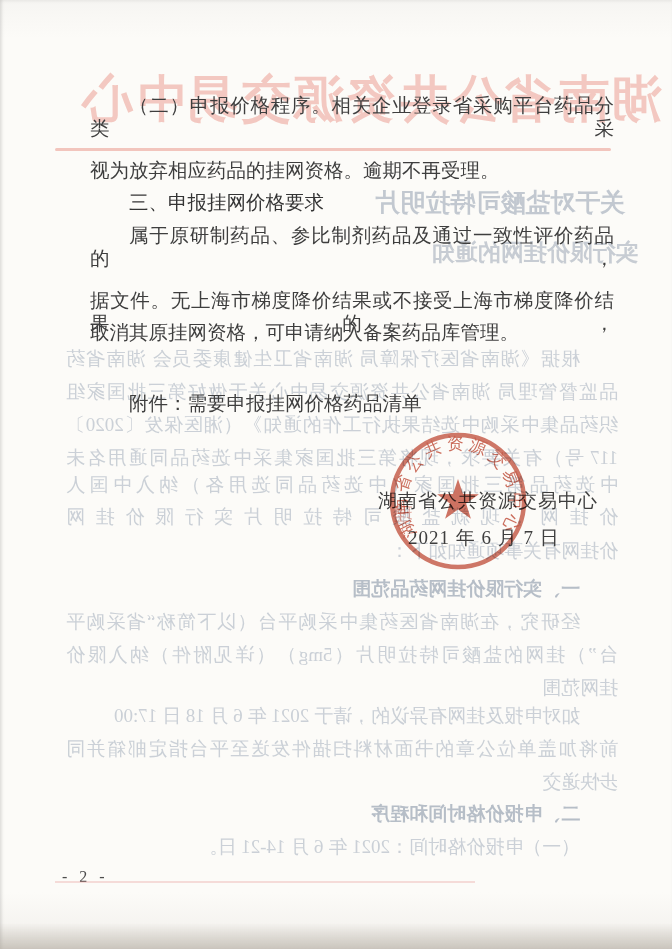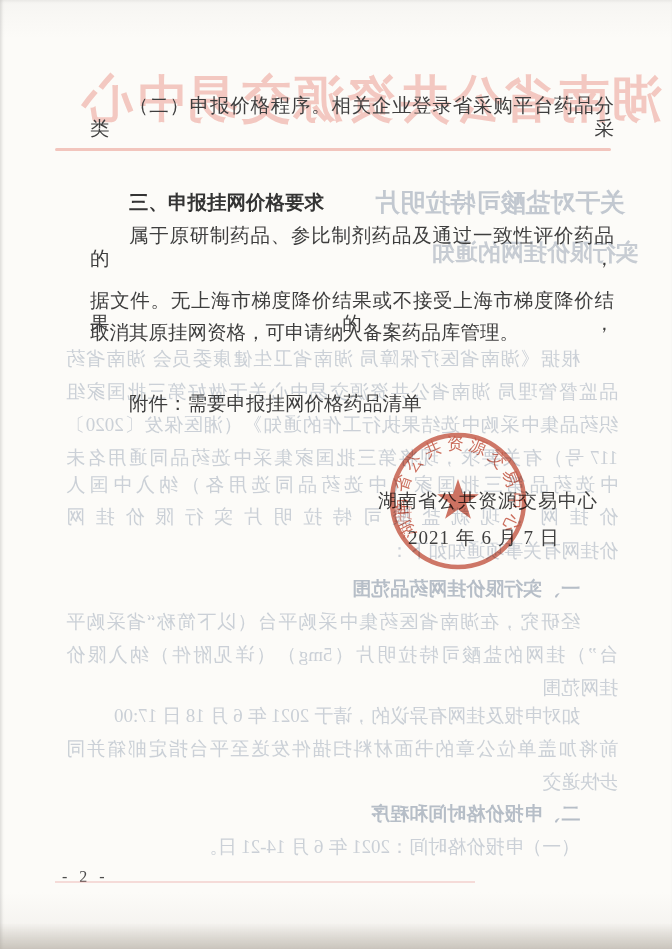--- a/index.html
+++ b/index.html
@@ -24,21 +24,21 @@
   .title2{left:-22px;width:210px;top:242px;font-size:23px;font-weight:bold;text-align:center;
     color:rgba(146,158,174,0.50);}
   .seal-mark{left:206px;top:503px;width:26px;font-size:18px;color:rgba(198,78,58,0.50);}
   .red-rule{position:absolute;left:55px;top:148px;width:556px;height:3px;
     background:rgba(231,130,118,0.45);border-radius:2px;}
   
   .bl{position:absolute;left:78px;width:524px;font-size:19.5px;line-height:23px;
     color:#3e3e3e;white-space:nowrap;margin-left:12px;}
   .just{white-space:normal;text-align:justify;text-align-last:justify;}
   .ind{text-indent:2em;}
-  .bold{font-weight:bold;color:#343434;}
+  .bold{font-weight:normal;color:#343434;}
   .sig{position:absolute;left:378px;top:488px;font-size:19px;letter-spacing:1px;color:#3e3e3e;white-space:nowrap;}
   .date{position:absolute;left:408px;top:525px;font-size:19px;letter-spacing:1px;color:#3e3e3e;white-space:nowrap;}
   
   .seal{position:absolute;left:378px;top:421px;width:160px;height:160px;
     mix-blend-mode:multiply;opacity:0.88;}
   
   .pagenum{position:absolute;left:62px;top:868px;font-size:16px;letter-spacing:4px;color:#4d4d4d;}
   .pink-line{position:absolute;left:55px;top:881px;width:420px;height:2px;background:rgba(233,160,158,0.35);}
   .bottom-strip{position:absolute;left:0;bottom:0;width:672px;height:26px;
     background:linear-gradient(180deg,rgba(196,189,180,0) 0%,rgba(181,174,164,0.65) 100%);}
@@ -68,20 +68,21 @@
       <div class="gh gl g-just" style="top:738px">前将加盖单位公章的书面材料扫描件发送至平台指定邮箱并同</div>
       <div class="gh gl" style="top:771px">步快递交</div>
       <div class="gh gl g-ind g-bold" style="top:803px">二、申报价格时间和程序</div>
       <div class="gh gl g-ind" style="top:836px">（一）申报价格时间：2021 年 6 月 14-21 日。</div>
       <div class="gh seal-mark">理</div>
     </div>
     <div class="red-rule"></div>
   </div>
 
   <div class="bl ind just" style="top:94px">（二）申报价格程序。相关企业登录省采购平台药品分类采</div>
+  <div class="bl" style="top:159px">视为放弃相应药品的挂网资格。逾期不再受理。</div>
   <div class="bl ind bold" style="top:191px">三、申报挂网价格要求</div>
   <div class="bl ind just" style="top:224px">属于原研制药品、参比制剂药品及通过一致性评价药品的，</div>
   <div class="bl just" style="top:289px">据文件。无上海市梯度降价结果或不接受上海市梯度降价结果的，</div>
   <div class="bl ind" style="top:392px">附件：需要申报挂网价格药品清单</div>
   <div class="bl" style="top:321px">取消其原挂网资格，可申请纳入备案药品库管理。</div>
 
   <div class="sig">湖南省公共资源交易中心</div>
   <div class="date">2021 年 6 月 7 日</div>
 
   <svg class="seal" viewBox="0 0 160 160">

